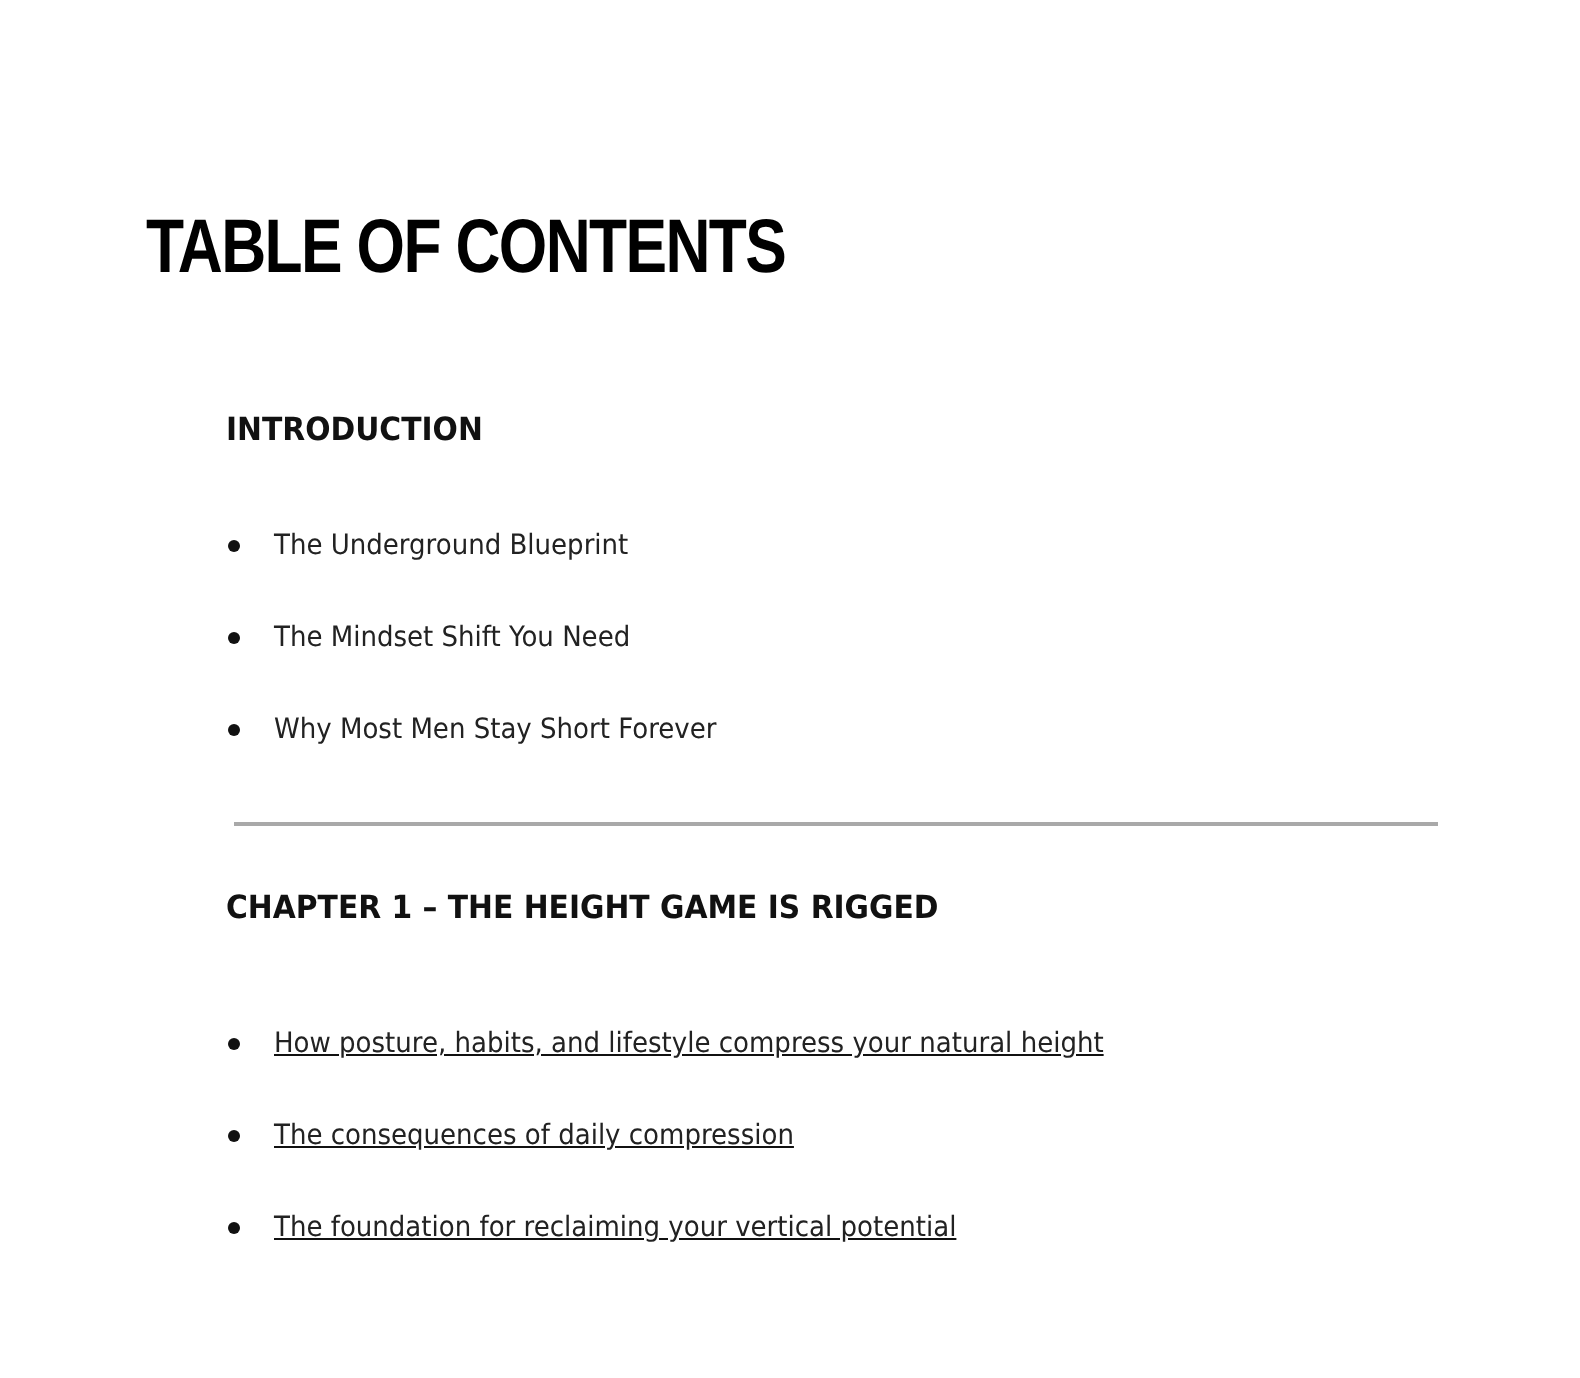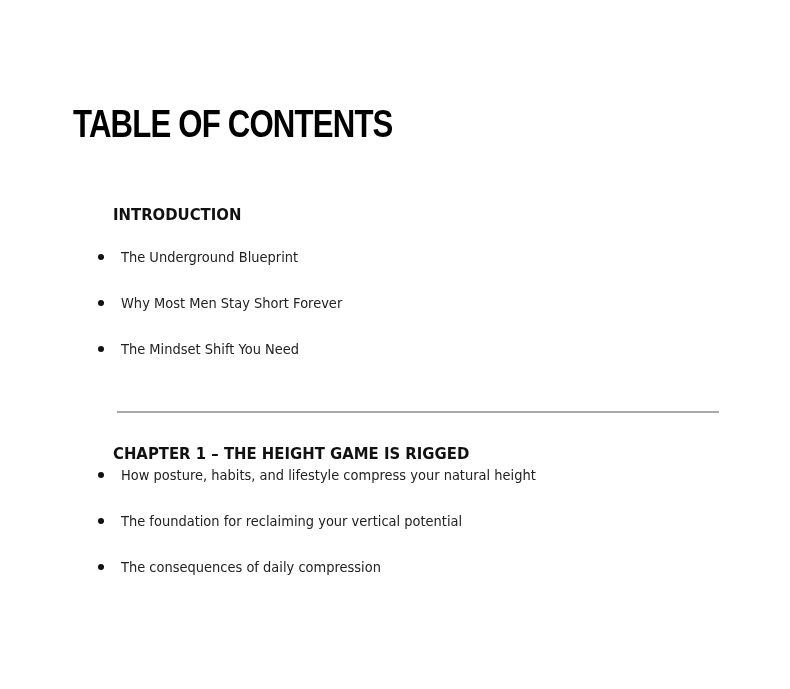--- a/index.html
+++ b/index.html
@@ -14,21 +14,21 @@
       transform: scaleX(0.82); transform-origin: left top;
       line-height: 44px;
     }
     .section-heading {
       position: absolute; left: 113px; margin: 0;
       font-family: "DejaVu Sans", sans-serif; font-weight: bold;
       font-size: 16px; color: #111; line-height: 20px;
       transform: scaleX(0.93); transform-origin: left top;
     }
     .bullet-list {
-      position: absolute; left: 96px; margin: 0; padding: 0; list-style: none;
+      position: absolute; left: 96px; margin: 16px; padding: 0; list-style: none;
     }
     .bullet-item {
       position: relative; height: 46px; display: flex; align-items: flex-start;
     }
     .bullet-dot {
       width: 6px; height: 6px; border-radius: 50%; background: #111;
       margin-top: 7px; margin-left: 2px; flex: 0 0 auto;
     }
     .bullet-text {
       margin-left: 17px; font-size: 14px; line-height: 20px; color: #222;
@@ -46,37 +46,37 @@
 <h1 class="title">TABLE OF CONTENTS</h1>
 
 <h2 class="section-heading" style="top:205px;">INTRODUCTION</h2>
 <ul class="bullet-list" style="top:247px;">
   <li class="bullet-item">
     <span class="bullet-dot"></span>
     <span class="bullet-text">The Underground Blueprint</span>
   </li>
   <li class="bullet-item">
     <span class="bullet-dot"></span>
-    <span class="bullet-text">Why Most Men Stay Short Forever</span>
+    <span class="bullet-text">The Mindset Shift You Need</span>
   </li>
   <li class="bullet-item">
     <span class="bullet-dot"></span>
-    <span class="bullet-text">The Mindset Shift You Need</span>
+    <span class="bullet-text">Why Most Men Stay Short Forever</span>
   </li>
 </ul>
 
 <div class="divider"></div>
 
 <h2 class="section-heading" style="top:444px;">CHAPTER 1 – THE HEIGHT GAME IS RIGGED</h2>
-<ul class="bullet-list" style="top:465px;">
+<ul class="bullet-list" style="top:496px;text-decoration:underline;">
   <li class="bullet-item">
     <span class="bullet-dot"></span>
     <span class="bullet-text">How posture, habits, and lifestyle compress your natural height</span>
   </li>
   <li class="bullet-item">
     <span class="bullet-dot"></span>
-    <span class="bullet-text">The foundation for reclaiming your vertical potential</span>
+    <span class="bullet-text">The consequences of daily compression</span>
   </li>
   <li class="bullet-item">
     <span class="bullet-dot"></span>
-    <span class="bullet-text">The consequences of daily compression</span>
+    <span class="bullet-text">The foundation for reclaiming your vertical potential</span>
   </li>
 </ul>
 
 </body></html>

